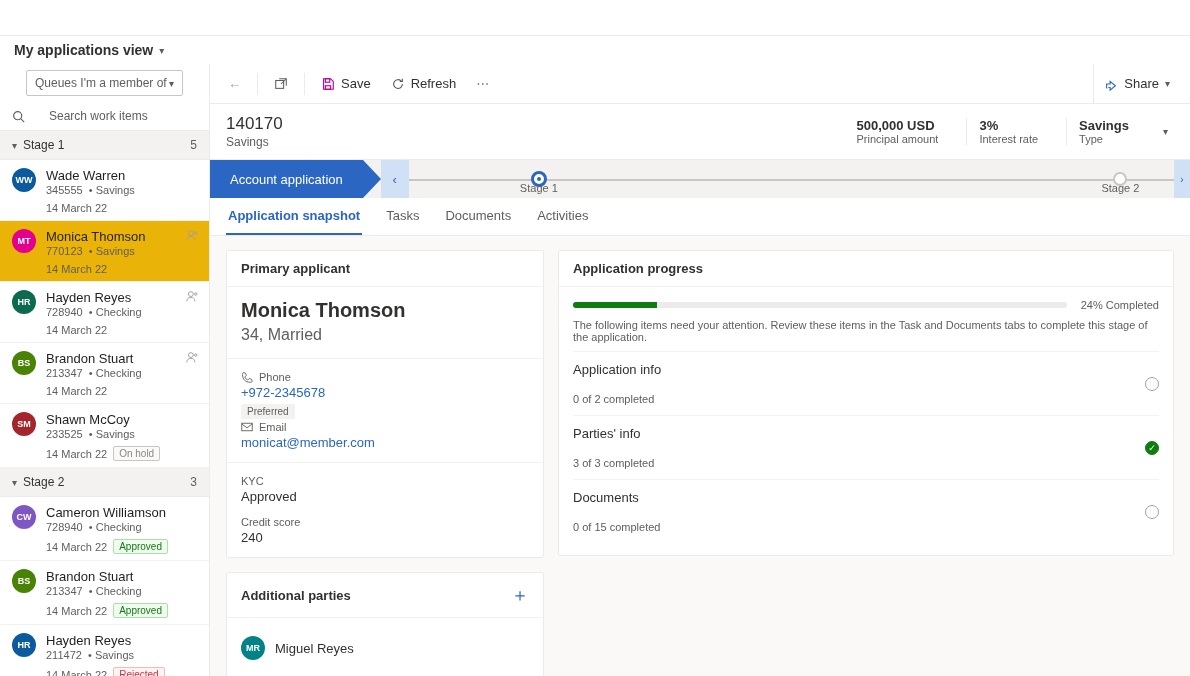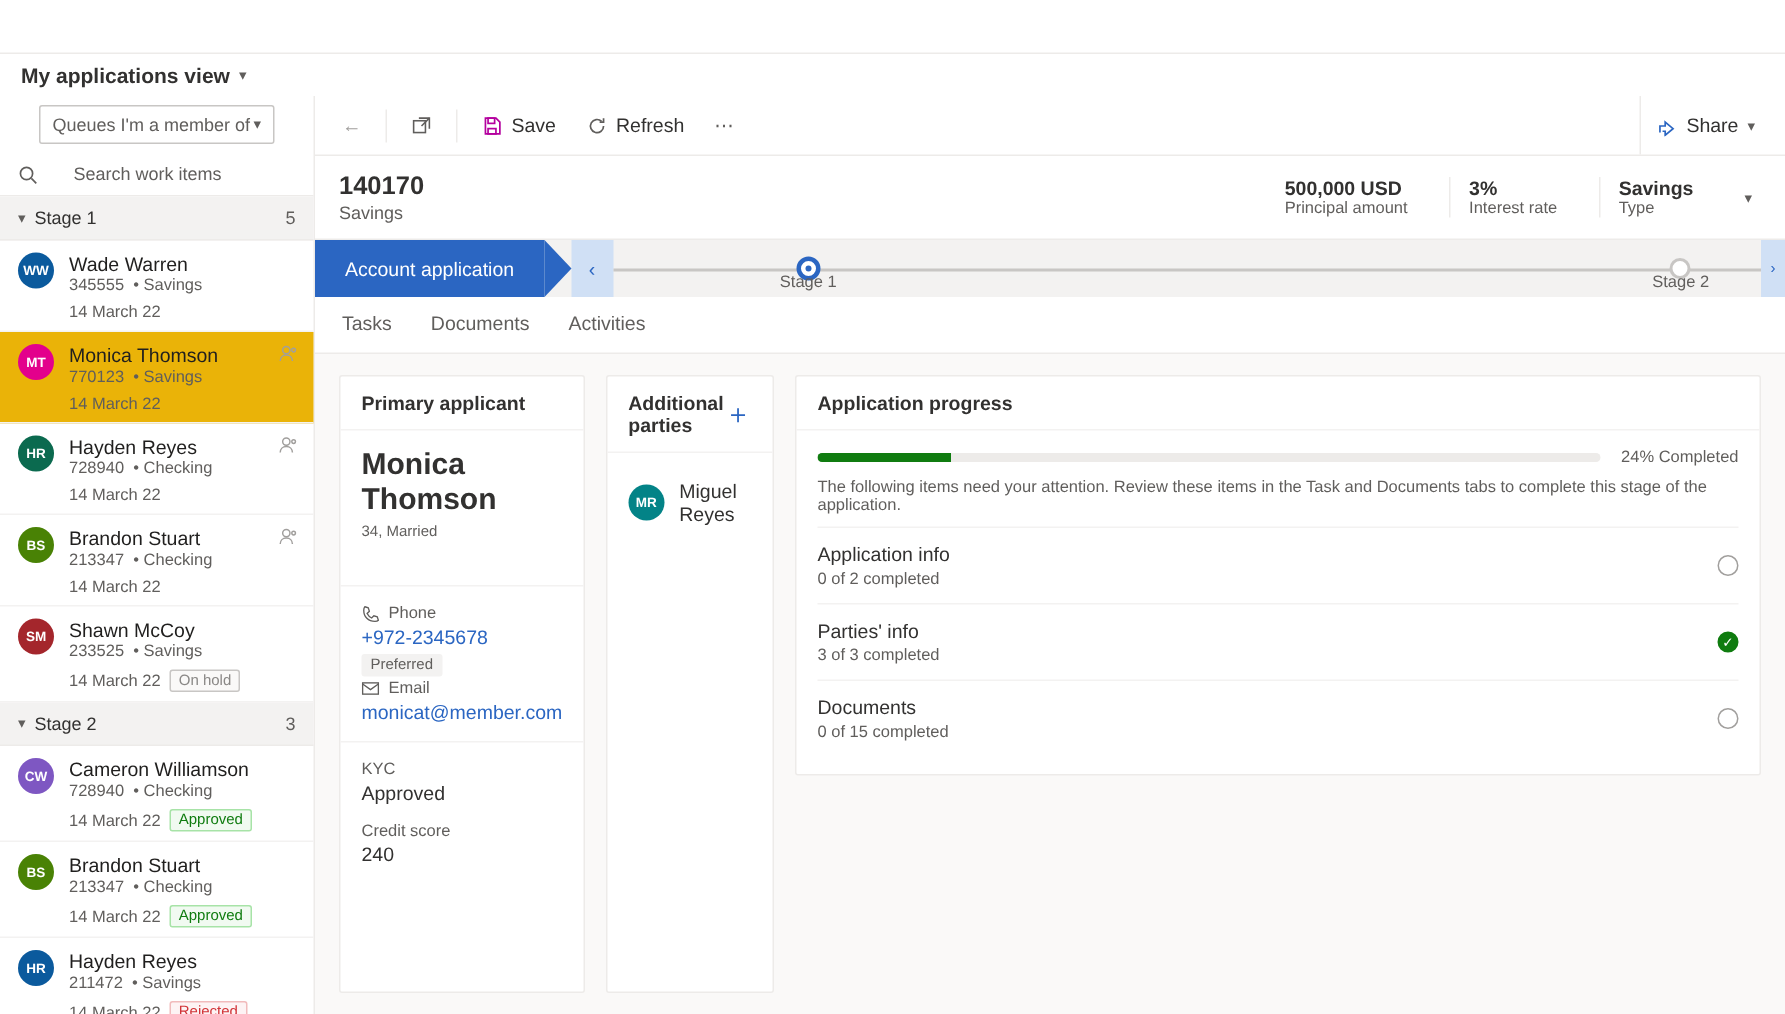--- a/index.html
+++ b/index.html
@@ -30,21 +30,21 @@
 .badge.appr{color:#107c10;border-color:#a7e3a7;background:#f1faf1}
 .badge.rej{color:#d13438;border-color:#f1bbbc;background:#fdf3f4}
 .content{flex:1;display:flex;flex-direction:column;min-width:0;background:#faf9f8}
 .cmd-bar{height:40px;background:#fff;border-bottom:1px solid #edebe9;display:flex;align-items:center;padding:0 10px;gap:4px}
 .cmd-btn{display:flex;align-items:center;gap:6px;padding:5px 8px;font-size:13px;color:#323130;cursor:pointer;border-radius:2px}
 .cmd-sep{width:1px;height:22px;background:#edebe9;margin:0 4px}
 .cmd-spacer{flex:1}
 .share-btn{display:flex;align-items:center;gap:6px;padding:5px 10px;cursor:pointer;border-left:1px solid #edebe9;height:100%}
 .record-hdr{background:#fff;padding:10px 16px 0;display:flex;align-items:center;border-bottom:1px solid #edebe9}
 .rec-left{flex:1}
-.rec-title{font-size:17px;font-weight:700}
+.rec-title{font-size:17px;font-weight:400}
 .rec-sub{font-size:12px;color:#605e5c;margin-top:1px}
 .rec-stats{display:flex;align-items:center;gap:16px}
 .stat{padding:0 12px;border-left:1px solid #edebe9}
 .stat:first-child{border-left:none}
 .stat-val{font-size:13px;font-weight:600}
 .stat-lbl{font-size:11px;color:#605e5c}
 .stage-bar{display:flex;align-items:center;height:38px;background:#f3f2f1;position:relative}
 .stage-pill{background:#2b66c2;color:#fff;padding:0 20px;height:100%;display:flex;align-items:center;font-size:13px;position:relative}
 .stage-pill::after{content:"";position:absolute;right:-18px;top:0;border-left:18px solid #2b66c2;border-top:19px solid transparent;border-bottom:19px solid transparent}
 .stage-chev-box{width:28px;height:100%;background:#d0e0f5;display:flex;align-items:center;justify-content:center;color:#2b66c2;margin-left:18px;cursor:pointer}
@@ -55,38 +55,38 @@
 .track-node.active::after{content:"";position:absolute;inset:3px;border-radius:50%;background:#2b66c2}
 .track-lbl{position:absolute;top:22px;transform:translateX(-50%);font-size:11px;color:#605e5c;white-space:nowrap}
 .stage-end{width:16px;height:100%;background:#d0e0f5;display:flex;align-items:center;justify-content:center;color:#2b66c2;font-size:10px;cursor:pointer}
 .tabs{display:flex;gap:22px;padding:0 16px;background:#fff;border-bottom:1px solid #edebe9}
 .tab{padding:10px 2px;font-size:13px;color:#605e5c;cursor:pointer;border-bottom:2px solid transparent}
 .tab.active{color:#2b66c2;border-bottom-color:#2b66c2;font-weight:600}
 .panels{flex:1;display:flex;gap:14px;padding:14px 16px;overflow:auto}
 .card{background:#fff;border:1px solid #edebe9;border-radius:2px}
 .card-hdr{padding:10px 14px;font-size:13px;font-weight:600;border-bottom:1px solid #f3f2f1;display:flex;justify-content:space-between;align-items:center}
 .card-body{padding:12px 14px}
-.col-left{width:290px;display:flex;flex-direction:row;gap:14px}
+.col-left{width:318px;display:flex;flex-direction:column;gap:14px}
 .col-right{flex:1}
 .app-name{font-size:20px;font-weight:600;margin-bottom:4px}
-.app-meta{font-size:10px;color:#605e5c;margin-bottom:30px}
+.app-meta{font-size:16px;color:#605e5c;margin-bottom:14px}
 .field-lbl{font-size:11px;color:#605e5c;display:flex;align-items:center;gap:6px;margin-top:10px}
 .field-val{font-size:13px;margin-top:2px}
 .link{color:#2b66c2}
 .pref-tag{display:inline-block;margin-top:4px;font-size:10px;background:#f3f2f1;color:#605e5c;padding:2px 6px;border-radius:2px}
 .divider{height:1px;background:#f3f2f1;margin:12px -14px}
 .party-row{display:flex;align-items:center;gap:10px;padding:6px 0;font-size:13px}
 .progress-row{display:flex;align-items:center;gap:14px;margin-bottom:8px}
 .progress-bar{flex:1;height:6px;background:#edebe9;border-radius:3px;overflow:hidden}
 .progress-fill{height:100%;background:#107c10}
 .prog-pct{font-size:11px;color:#605e5c;white-space:nowrap}
 .prog-msg{font-size:11px;color:#605e5c;margin-bottom:8px}
 .req-item{display:flex;justify-content:space-between;align-items:center;padding:10px 0;border-top:1px solid #f3f2f1;cursor:pointer}
 .req-title{font-size:13px}
-.req-sub{font-size:11px;color:#605e5c;margin-top:3px}
+.req-sub{font-size:11px;color:#605e5c;margin-top:16px}
 .circ{width:14px;height:14px;border-radius:50%;border:1px solid #a19f9d}
 .circ.done{background:#107c10;border-color:#107c10;position:relative}
 .circ.done::after{content:"✓";color:#fff;font-size:9px;position:absolute;inset:0;display:flex;align-items:center;justify-content:center}
 .plus{color:#2b66c2;font-size:18px;cursor:pointer;font-weight:300}
 .icon{display:inline-flex}
 svg{display:block}
 </style>
 </head>
 <body>
 
@@ -301,20 +301,21 @@
           <div class="track-lbl" style="left:17%">Stage 1</div>
           <div class="track-node" style="left:93%"></div>
           <div class="track-lbl" style="left:93%">Stage 2</div>
         </div>
         <div class="stage-end">
             <span>›</span>
           </div>
       </div>
 
       <div class="tabs" id="tabs">
+          <div class="tab active">Application snapshot</div>
           <div class="tab">Tasks</div>
           <div class="tab">Documents</div>
           <div class="tab">Activities</div>
         </div>
 
       <div class="panels">
         <div class="col-left">
           <div class="card">
             <div class="card-hdr">Primary applicant</div>
             <div class="card-body">

